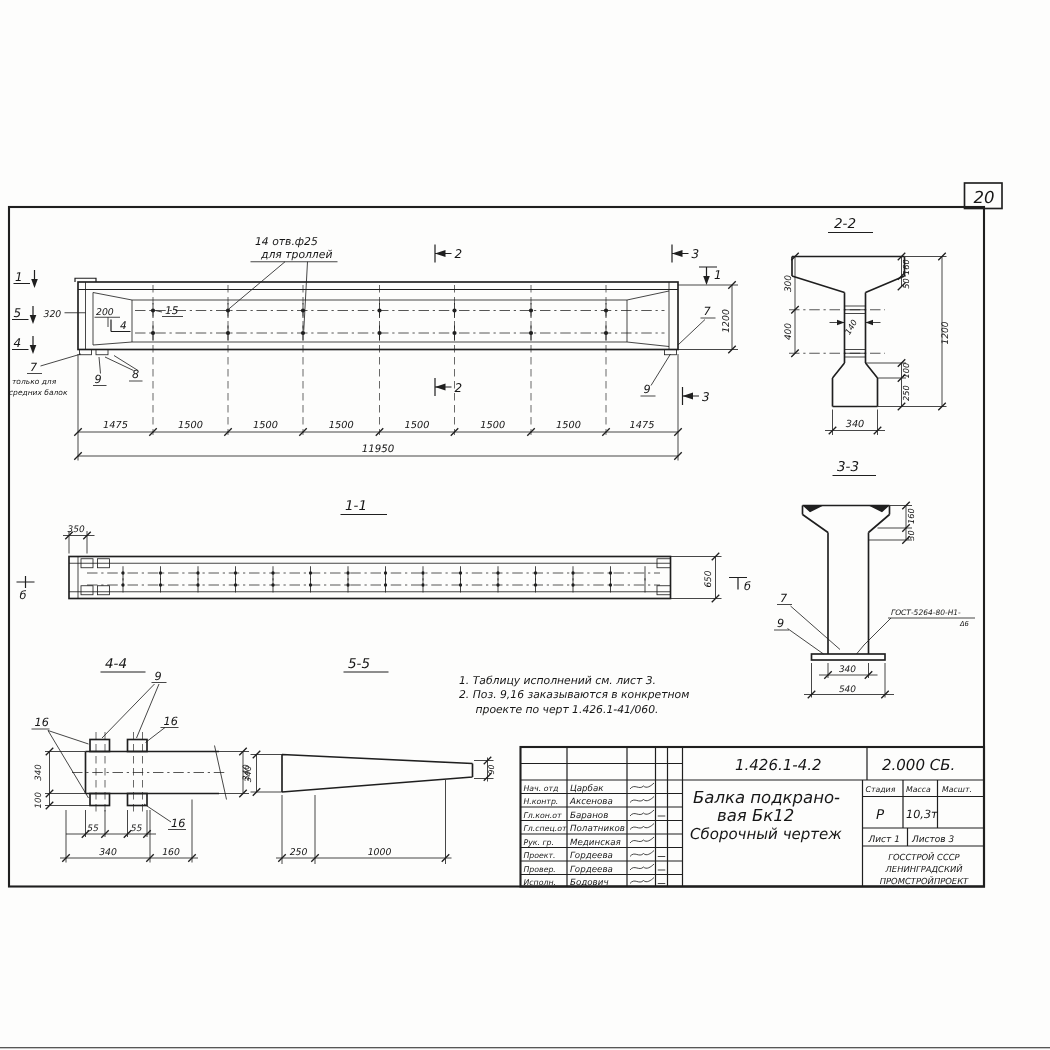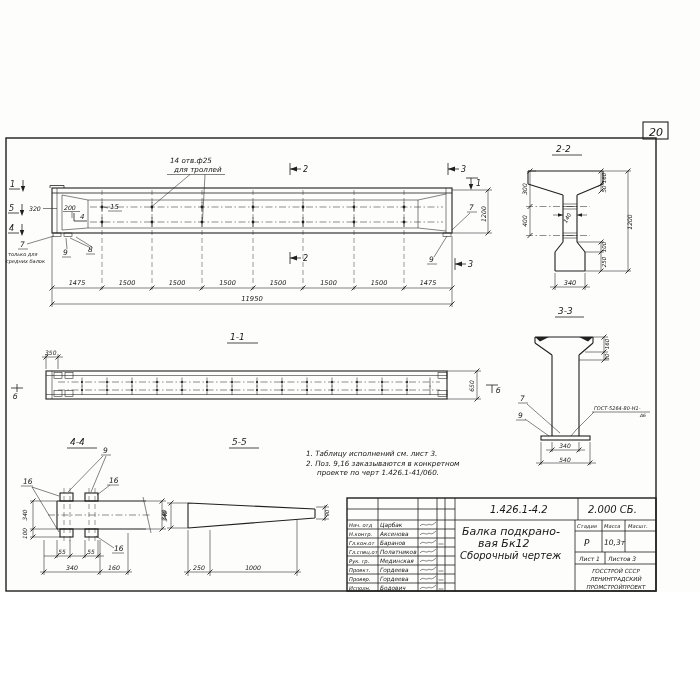--- a/index.html
+++ b/index.html
@@ -1,16 +1,16 @@
 <!DOCTYPE html>
 <html><head>
 <meta charset="utf-8">
 <style>
   html,body{margin:0;padding:0;background:#ffffff;}
-  #sheet{width:700px;height:592px;background:#fdfdfc;position:relative;}
+  #sheet{width:700px;height:700px;background:#fdfdfc;position:relative;}
   svg{display:block;}
   text{font-family:"DejaVu Sans",sans-serif;font-style:italic;fill:#161616;}
   .s-main{stroke:#1f1f1f;stroke-width:1.1;fill:none;}
   .s-med{stroke:#1f1f1f;stroke-width:.8;fill:none;}
   .s-thin{stroke:#1f1f1f;stroke-width:.55;fill:none;}
   .s-cl{stroke:#1f1f1f;stroke-width:.5;fill:none;stroke-dasharray:7 2.5 1.5 2.5;}
   .s-dash{stroke:#1f1f1f;stroke-width:.45;fill:none;stroke-dasharray:5 3;}
   .tick{stroke:#1f1f1f;stroke-width:.9;fill:none;}
   .ink{fill:#1f1f1f;stroke:none;}
   .frame{stroke:#1f1f1f;stroke-width:1.4;fill:none;}

